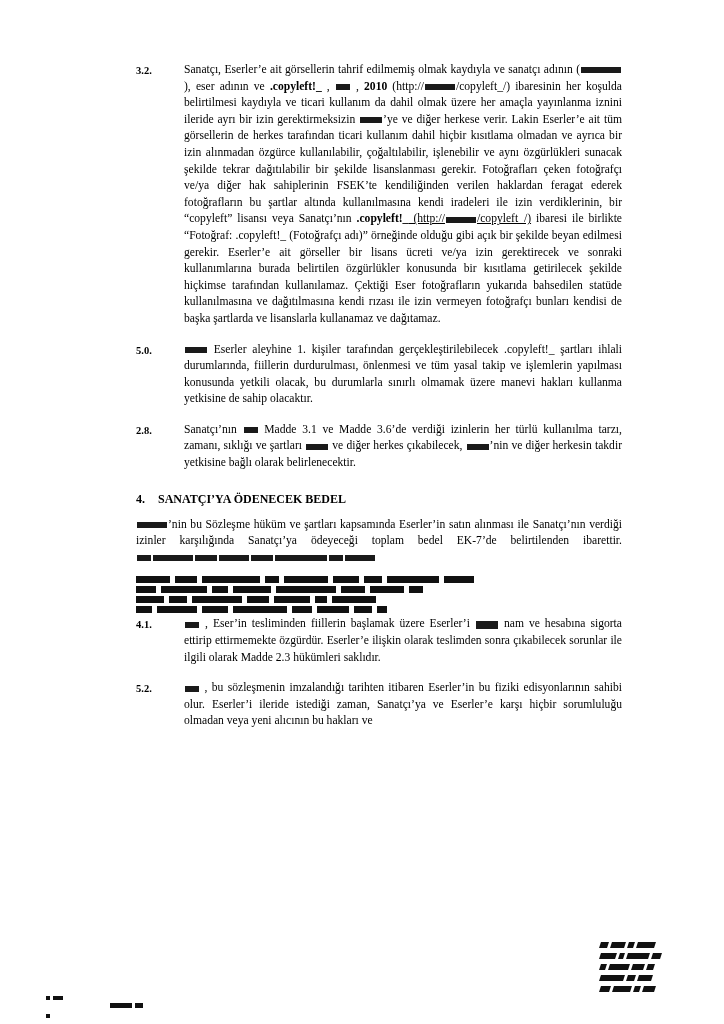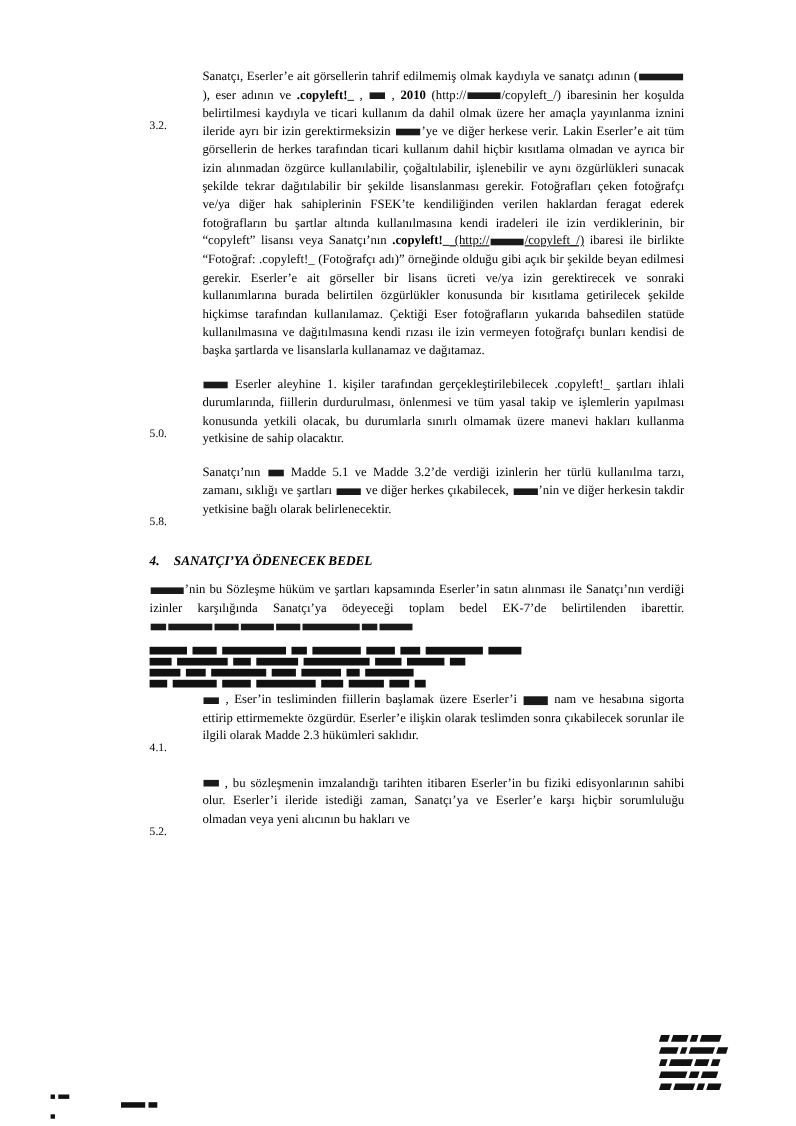--- a/index.html
+++ b/index.html
@@ -30,38 +30,36 @@
   }
   .clause {
     display: flex;
     align-items: flex-start;
     margin-bottom: 14px;
   }
   .clause-num {
     width: 48px;
     flex: 0 0 48px;
     font-size: 10.5px;
-    font-weight: normal;
+    font-weight: bold;
     line-height: 16.5px;
     padding-top: 1px;
-    margin-top: 44px;
   }
   .clause-body {
     flex: 1 1 auto;
     font-size: 11.6px;
     line-height: 16.6px;
     text-align: justify;
     hyphens: none;
   }
   .heading {
     font-size: 12px;
     font-weight: bold;
     margin: 20px 0 10px 0;
     padding-left: 0px;
-    font-style: italic;
   }
   .heading .hnum {
     display: inline-block;
     width: 22px;
   }
   .para {
     font-size: 11.6px;
     line-height: 16.6px;
     text-align: justify;
     margin: 0 0 10px 0;
@@ -142,23 +140,23 @@
     </div>
 
     <div class="clause">
       <div class="clause-num">5.0.</div>
       <div class="clause-body">
         <span class="redact r2"></span><span> Eserler aleyhine 1. kişiler tarafından gerçekleştirilebilecek .copyleft!_ şartları ihlali durumlarında, fiillerin durdurulması, önlenmesi ve tüm yasal takip ve işlemlerin yapılması konusunda yetkili olacak,  bu durumlarla sınırlı olmamak üzere manevi hakları kullanma yetkisine de sahip olacaktır.</span>
       </div>
     </div>
 
     <div class="clause">
-      <div class="clause-num">5.8.</div>
-      <div class="clause-body">
-        <span>Sanatçı’nın </span><span class="redact r1"></span><span> Madde 5.1 ve Madde 3.2’de verdiği izinlerin her türlü kullanılma tarzı, zamanı, sıklığı ve şartları </span><span class="redact r2"></span><span> ve diğer herkes çıkabilecek, </span><span class="redact r2"></span><span>’nin ve diğer herkesin takdir yetkisine bağlı olarak belirlenecektir.</span>
+      <div class="clause-num">2.8.</div>
+      <div class="clause-body">
+        <span>Sanatçı’nın </span><span class="redact r1"></span><span> Madde 3.1 ve Madde 3.6’de verdiği izinlerin her türlü kullanılma tarzı, zamanı, sıklığı ve şartları </span><span class="redact r2"></span><span> ve diğer herkes çıkabilecek, </span><span class="redact r2"></span><span>’nin ve diğer herkesin takdir yetkisine bağlı olarak belirlenecektir.</span>
       </div>
     </div>
 
     <div class="heading">
       <span class="hnum">4.</span><span>SANATÇI’YA ÖDENECEK BEDEL</span>
     </div>
 
     <div class="para">
       <span class="redact r3"></span><span>’nin bu Sözleşme hüküm ve şartları kapsamında Eserler’in satın alınması ile Sanatçı’nın verdiği izinler karşılığında Sanatçı’ya ödeyeceği toplam bedel EK-7’de belirtilenden ibarettir.</span>
       <span class="redact-grp">

